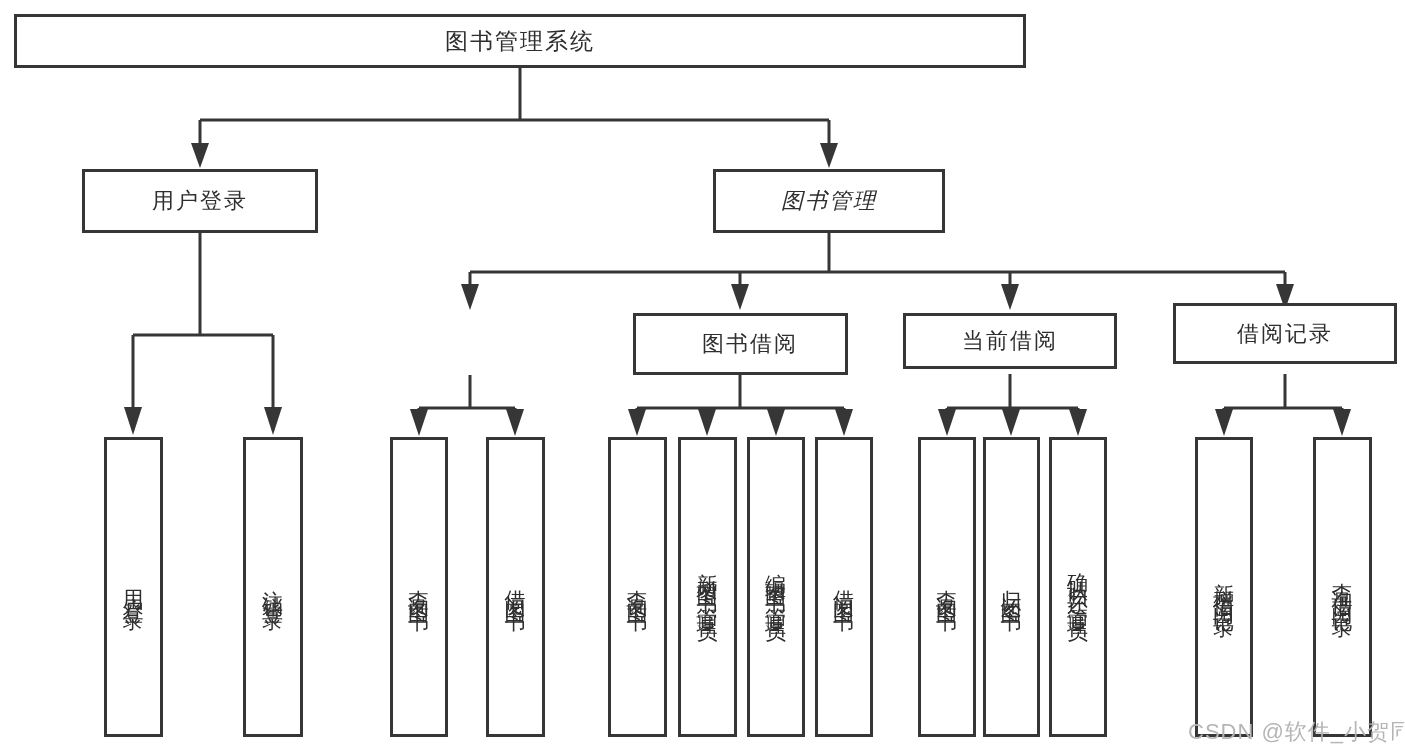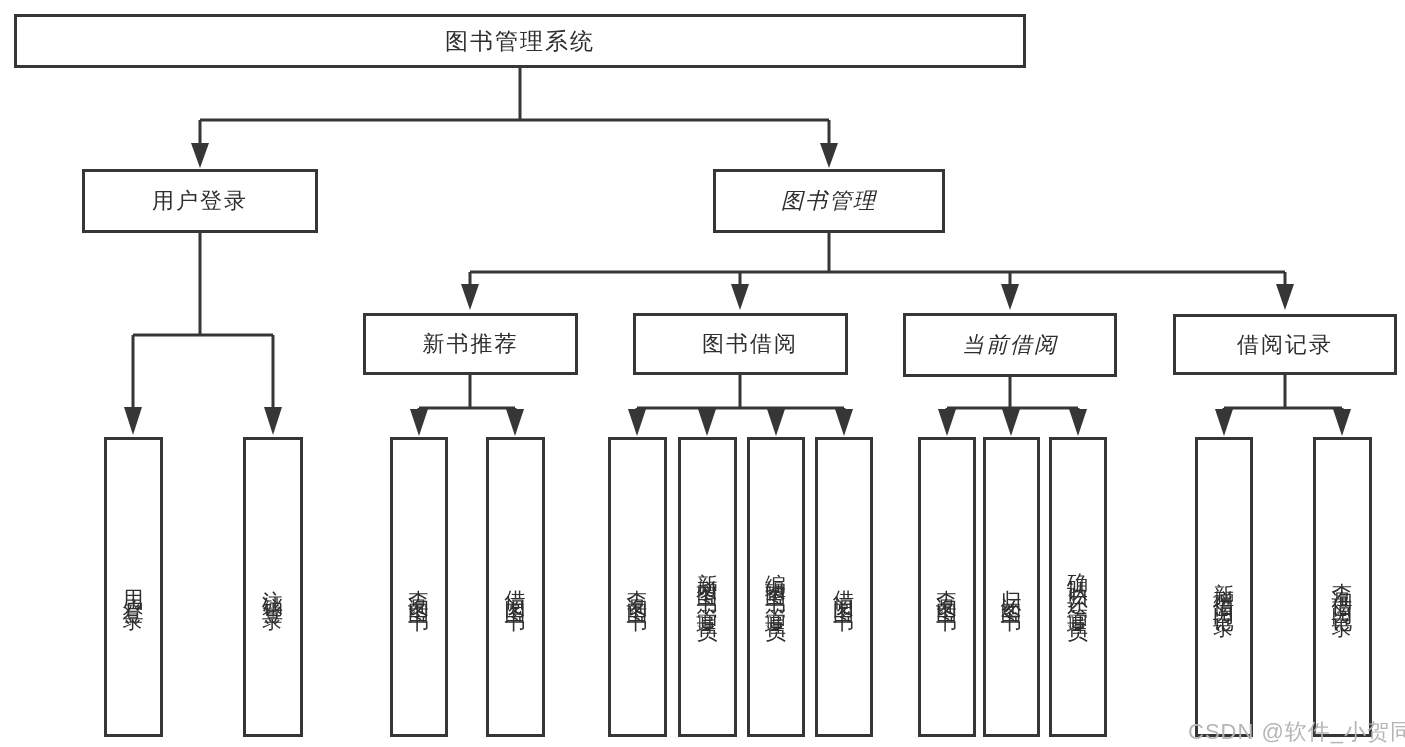--- a/index.html
+++ b/index.html
@@ -10,20 +10,21 @@
   }
   * { margin: 0; padding: 0; box-sizing: border-box; }
   html, body { background: var(--background); }
   body { font-family: "Liberation Sans", "DejaVu Sans", sans-serif; }
   .canvas {
     position: relative;
     width: 1405px;
     height: 747px;
     background: var(--background);
     overflow: hidden;
+    border-radius: 31px;
   }
   svg.connectors {
     position: absolute;
     left: 0; top: 0;
     width: 1405px; height: 747px;
     pointer-events: none;
   }
   svg .c { stroke: var(--line); stroke-width: 3; fill: none; }
   svg .a { fill: var(--line); stroke: none; }
   .node {
@@ -101,30 +102,27 @@
     <span>图书管理系统</span>
   </div>
 
   <div class="node hnode" style="left:82px; top:169px; width:236px; height:64px;">
     <span>用户登录</span>
   </div>
   <div class="node hnode" style="left:713px; top:169px; width:232px; height:64px;font-style:italic;">
     <span>图书管理</span>
   </div>
 
-  <div class="node hnode" style="left:363px; top:313px; width:215px; height:62px;">
-    <span>新书推荐</span>
-  </div>
   <div class="node hnode" style="left:633px; top:313px; width:215px; height:62px;padding-left:19px;">
     <span>图书借阅</span>
   </div>
-  <div class="node hnode" style="left:903px; top:313px; width:214px; height:64px;font-style:italic;">
+  <div class="node hnode" style="left:903px; top:313px; width:214px; height:56px;">
     <span>当前借阅</span>
   </div>
-  <div class="node hnode" style="left:1173px; top:314px; width:224px; height:61px;">
+  <div class="node hnode" style="left:1173px; top:303px; width:224px; height:61px;">
     <span>借阅记录</span>
   </div>
 
   <div class="node vnode" style="left:104px; top:437px; width:59px; height:300px;">
     <span>用户登录</span>
   </div>
   <div class="node vnode" style="left:243px; top:437px; width:60px; height:300px;">
     <span>注销登录</span>
   </div>
 

